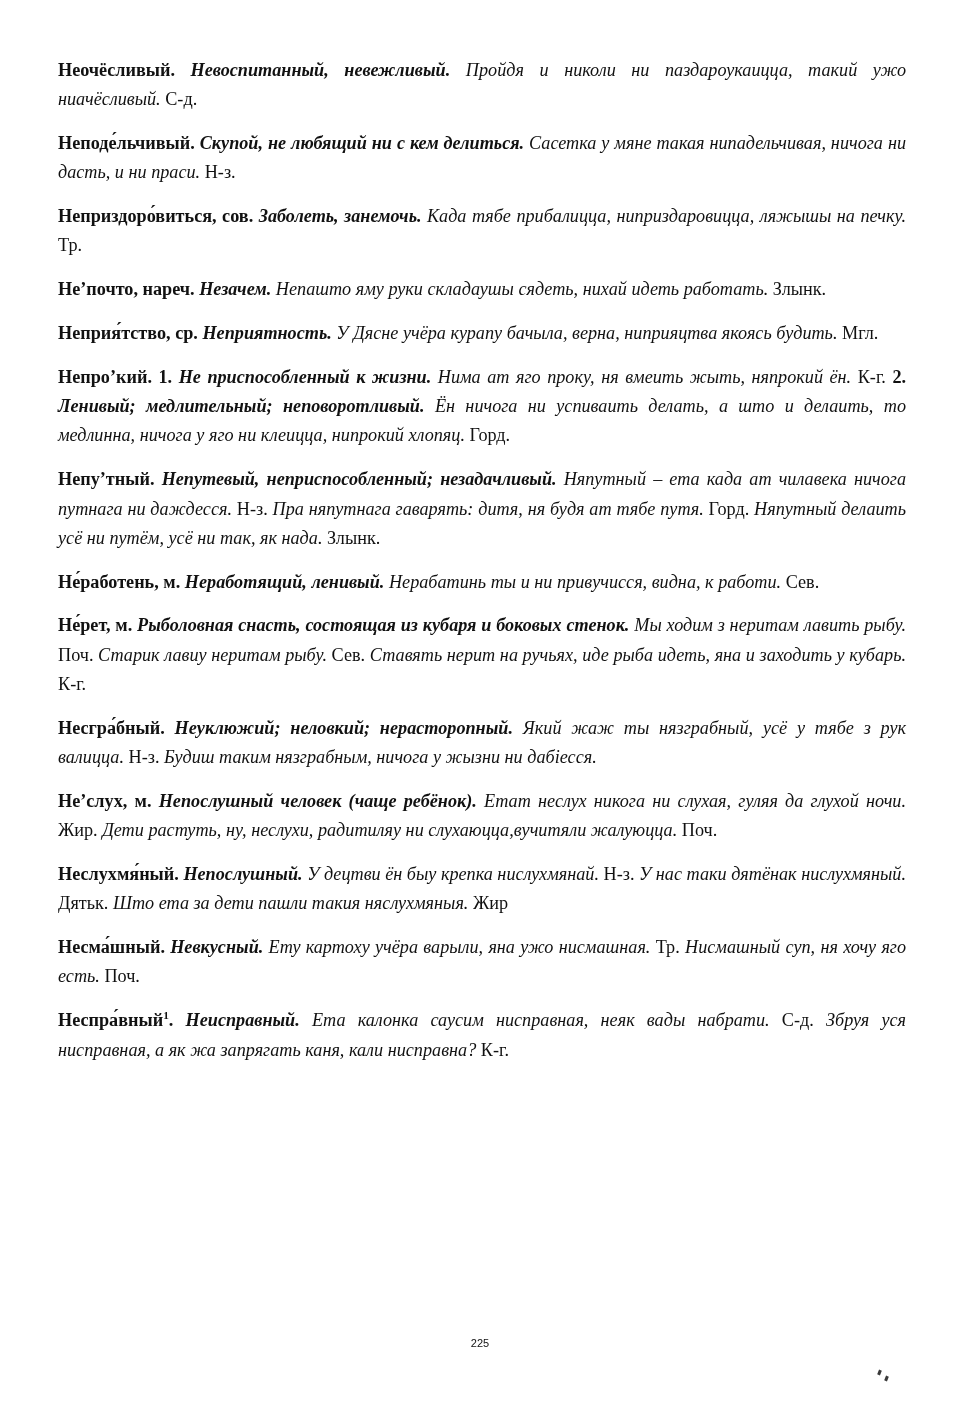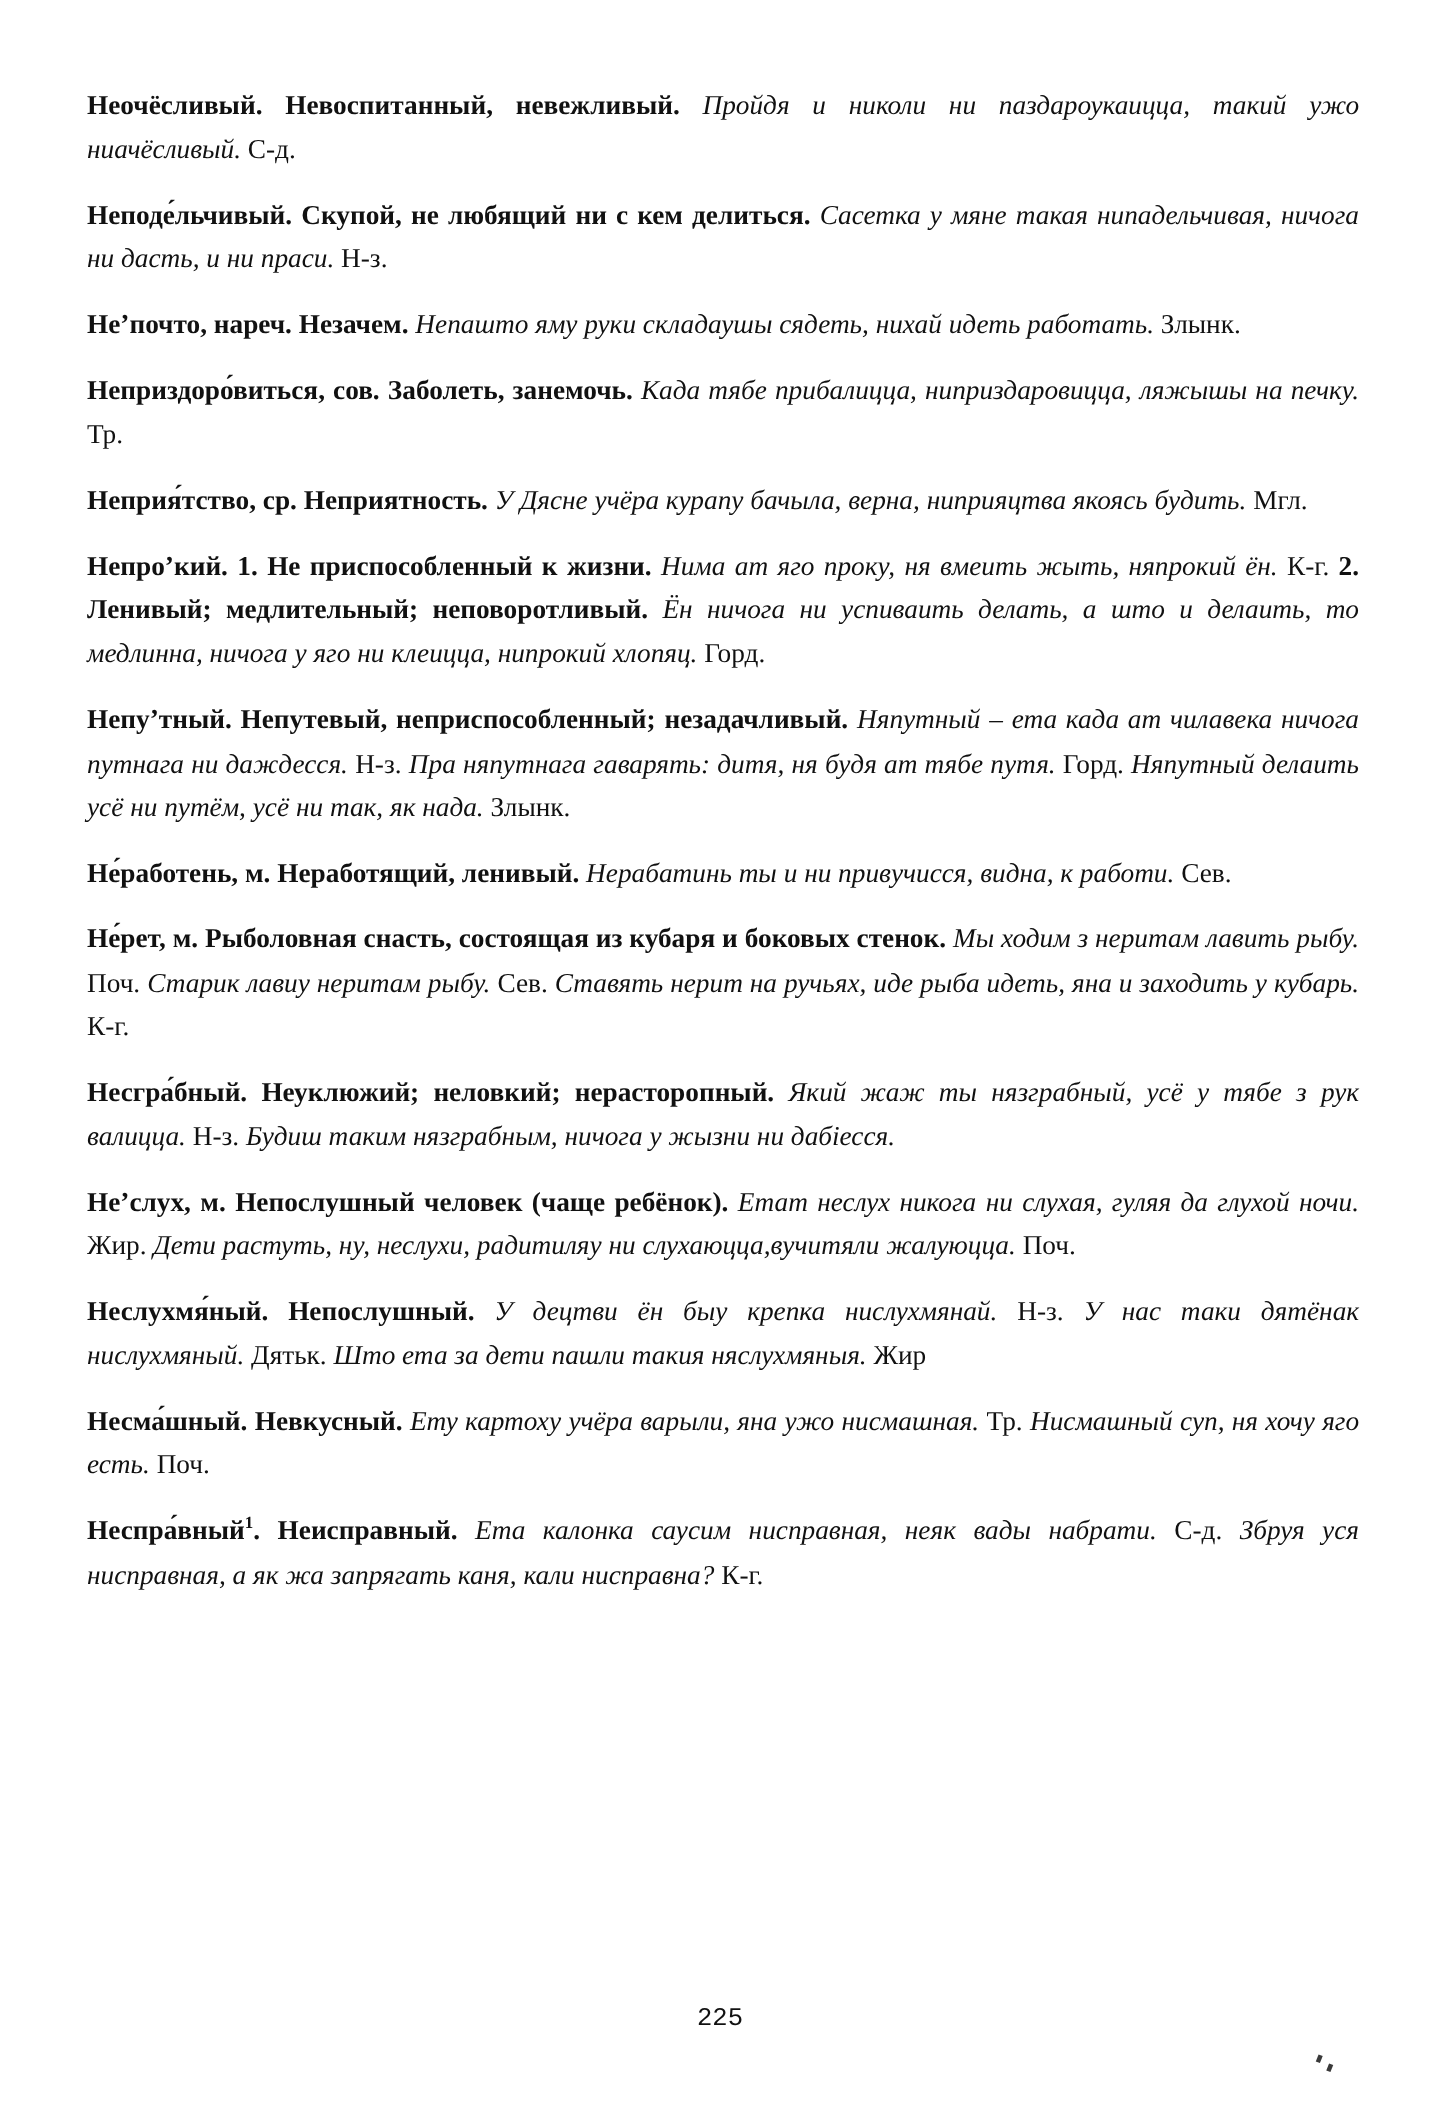--- a/index.html
+++ b/index.html
@@ -30,20 +30,21 @@
     text-justify: inter-word;
     text-indent: 0;
     hyphens: manual;
   }
   .entry:last-of-type { margin-bottom: 0; }
   .hw {
     font-weight: bold;
   }
   .def {
     font-weight: bold;
+    font-style: italic;
   }
   .ex {
     font-style: italic;
   }
   .src {
   }
   .sup {
     font-size: 0.62em;
     vertical-align: super;
     line-height: 0;
@@ -51,22 +52,22 @@
   }
   .sense-num {
     font-weight: bold;
   }
   .folio {
     position: absolute;
     left: 0;
     top: 1337px;
     width: 960px;
     text-align: center;
-    font-size: 17px;
-    font-family: Liberation Mono, monospace;
+    font-size: 11px;
+    font-family: Liberation Sans, sans-serif;
     color: #111111;
   }
   .scan-mark {
     position: absolute;
     left: 878px;
     top: 1370px;
     width: 18px;
     height: 14px;
   }
   .scan-mark span {
@@ -96,31 +97,31 @@
 
     <p class="entry">
       <span class="hw">Неподе́льчивый.</span>
       <span class="def">Скупой, не любящий ни с кем делиться.</span>
       <span class="ex">Сасетка у мяне такая ни­падельчивая, ничога ни дасть, и ни праси.</span>
       <span class="src">Н-з.</span>
     </p>
 
 
     <p class="entry">
+      <span class="hw">Неприздоро́виться, сов.</span>
+      <span class="def">Заболеть, занемочь.</span>
+      <span class="ex">Када тябе прибалицца, ниприздаровицца, ляжышы на печку.</span>
+      <span class="src">Тр.</span>
+    </p>
+
+    <p class="entry">
       <span class="hw">Не’почто, нареч.</span>
       <span class="def">Незачем.</span>
       <span class="ex">Непашто яму руки складаушы сядеть, нихай идеть рабо­тать.</span>
       <span class="src">Злынк.</span>
-    </p>
-
-    <p class="entry">
-      <span class="hw">Неприздоро́виться, сов.</span>
-      <span class="def">Заболеть, занемочь.</span>
-      <span class="ex">Када тябе прибалицца, ниприздаровицца, ляжышы на печку.</span>
-      <span class="src">Тр.</span>
     </p>
 
 
     <p class="entry">
       <span class="hw">Неприя́тство, ср.</span>
       <span class="def">Неприятность.</span>
       <span class="ex">У Дясне учёра курапу бачыла, верна, ниприяцтва яко­ясь будить.</span>
       <span class="src">Мгл.</span>
     </p>
 

